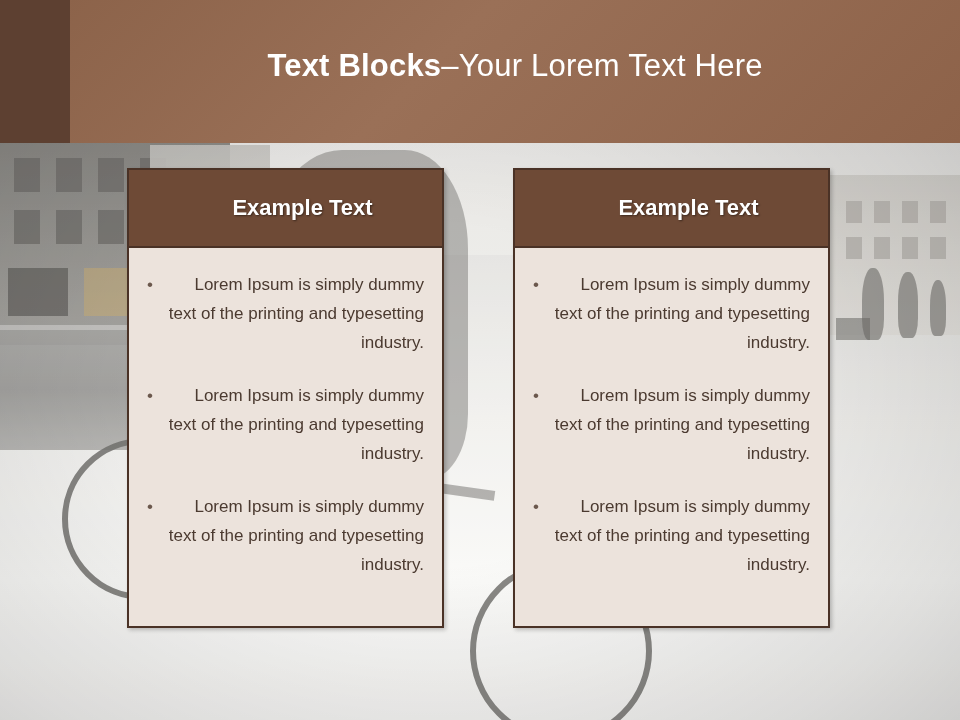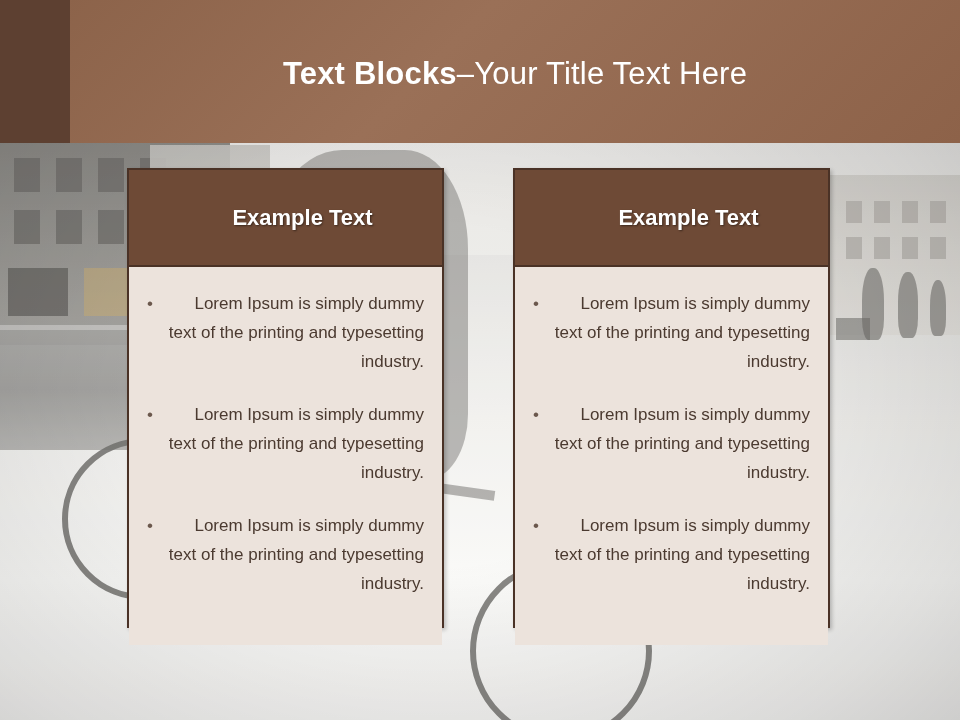--- a/index.html
+++ b/index.html
@@ -126,21 +126,21 @@
   .header-tab {
     position: absolute;
     left: 0; top: 0;
     width: 70px;
     height: 143px;
     background: #5d4031;
   }
   .header-title {
     position: absolute;
     left: 70px;
-    top: 12px;
+    top: 4px;
     right: 0;
     height: 123px;
     display: flex;
     align-items: center;
     justify-content: center;
     color: #ffffff;
     font-size: 31px;
     letter-spacing: .2px;
     white-space: nowrap;
   }
@@ -156,21 +156,21 @@
     position: absolute;
     width: 317px;
     border: 2px solid #4a3226;
     box-sizing: border-box;
     box-shadow: 2px 2px 4px rgba(0,0,0,.22);
   }
   .block-1 { left: 127px; top: 168px; height: 460px; }
   .block-2 { left: 513px; top: 168px; height: 460px; }
 
   .block-head {
-    height: 97px;
+    height: 78px;
     background: #6e4a36;
     display: flex;
     align-items: center;
     justify-content: center;
     box-sizing: border-box;
     border-bottom: 2px solid #4a3226;
     padding-left: 34px;
   }
   .block-head-text {
     color: #ffffff;
@@ -253,21 +253,21 @@
 
     <div class="photo-wash"></div>
     <div class="photo-vignette"></div>
   </div>
 
   <div class="header">
     <div class="header-tab"></div>
     <div class="header-title">
       <span class="bold">Text Blocks</span>
       <span class="light"> – </span>
-      <span class="light">Your Title Text Here</span>
+      <span class="light">Your Lorem Text Here</span>
     </div>
   </div>
 
   <div class="block block-1">
     <div class="block-head">
       <span class="block-head-text">Example Text</span>
     </div>
     <div class="block-body">
       <div class="bullet-row">
         <span class="bullet-dot">•</span>

